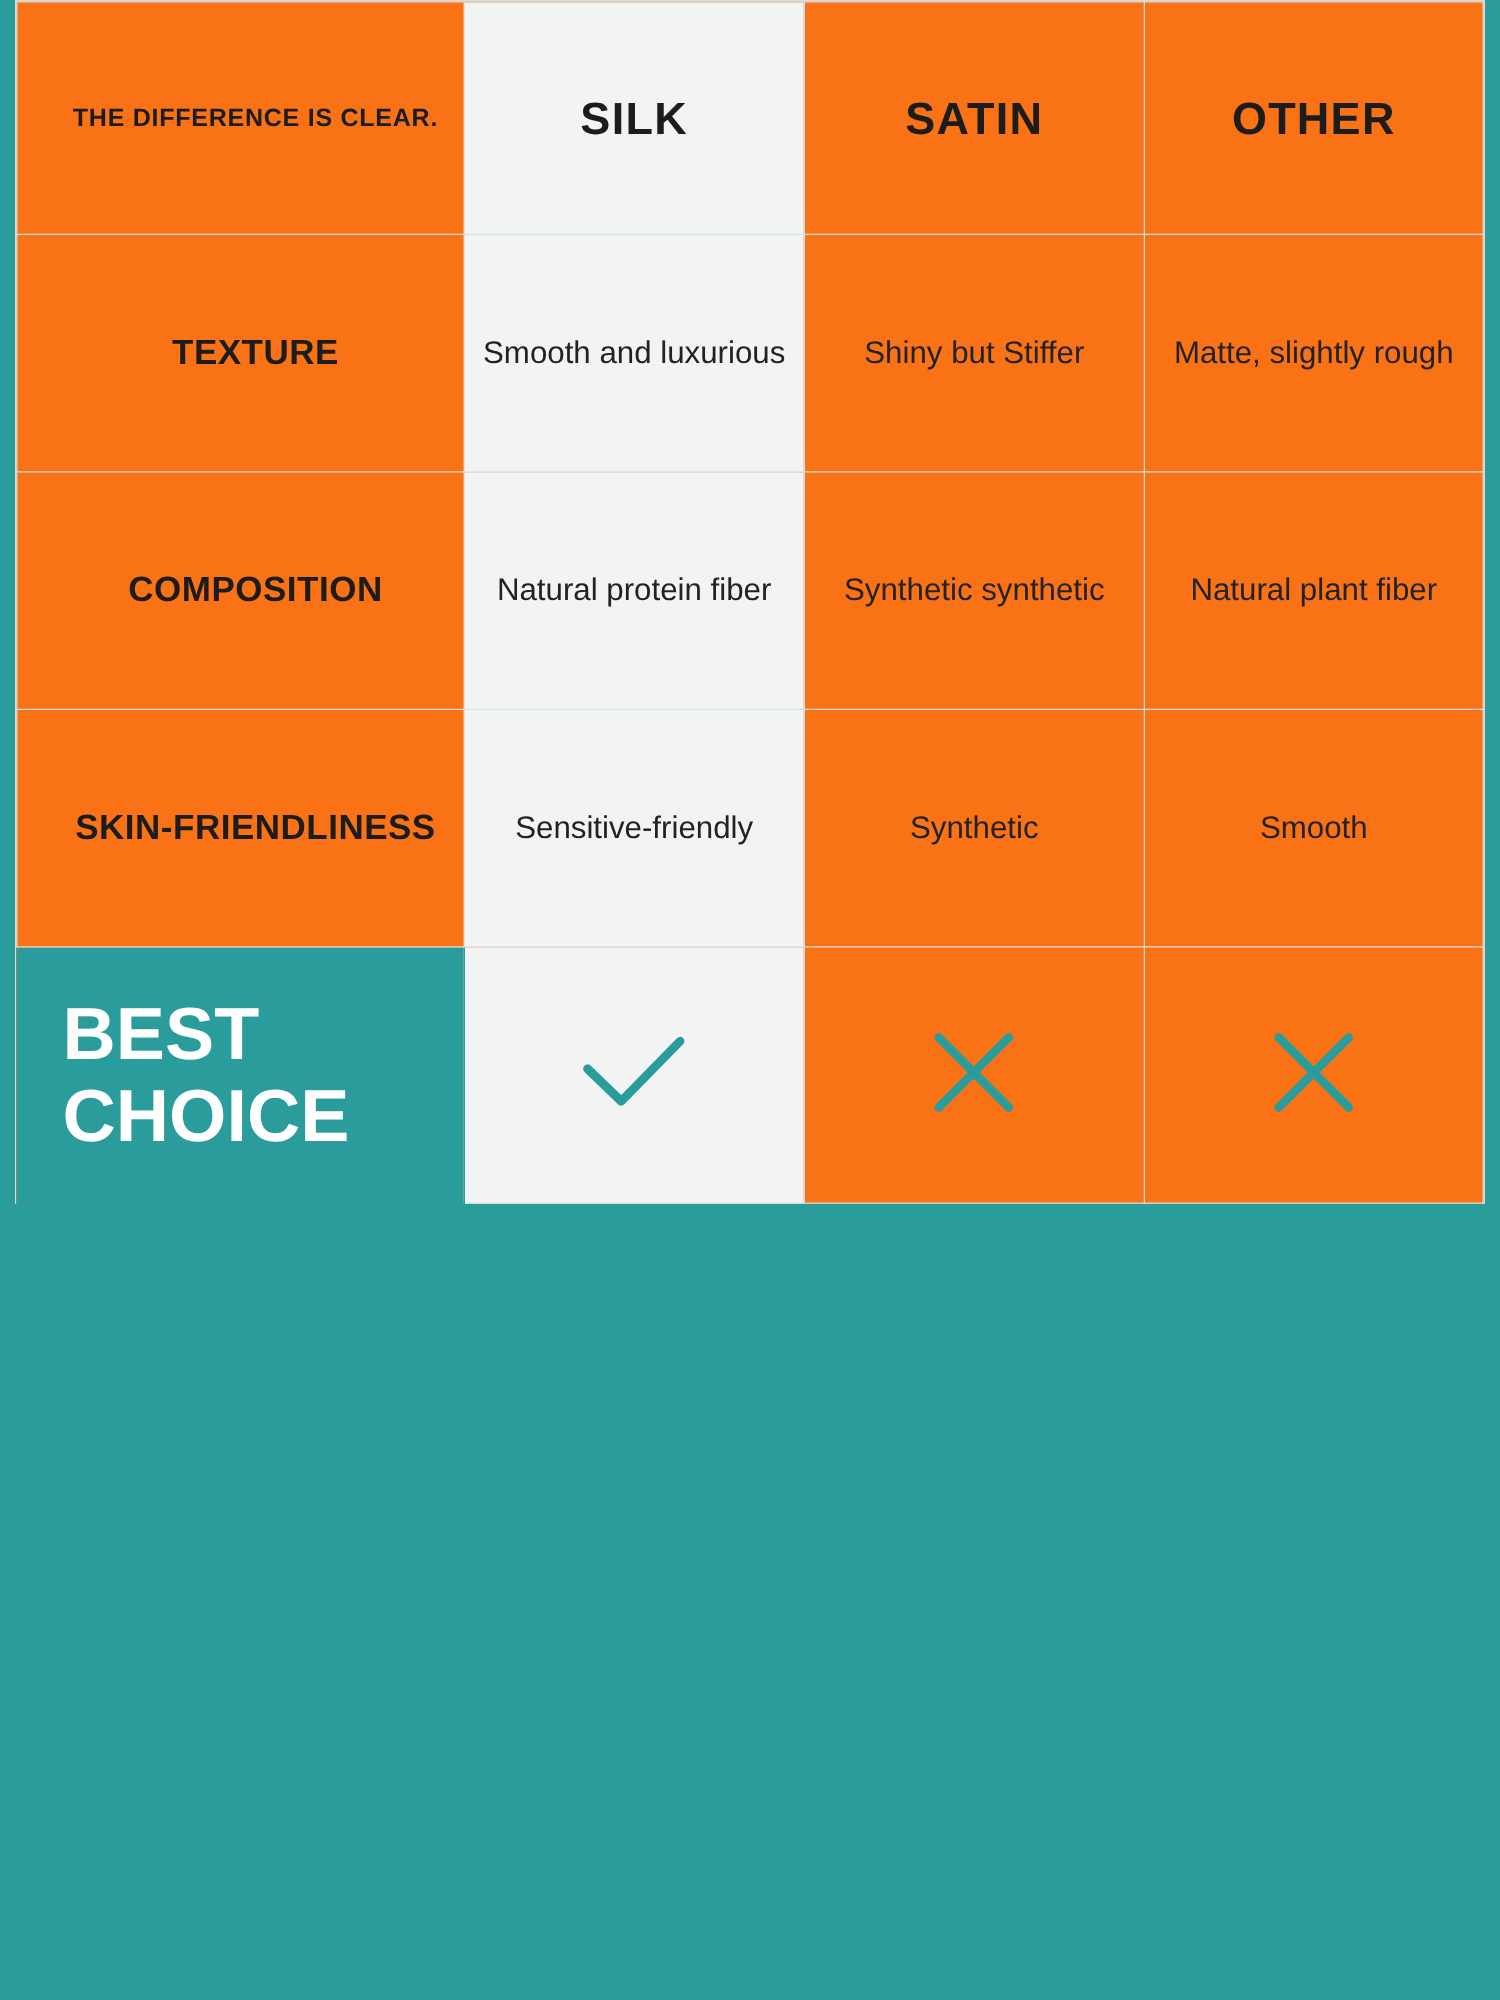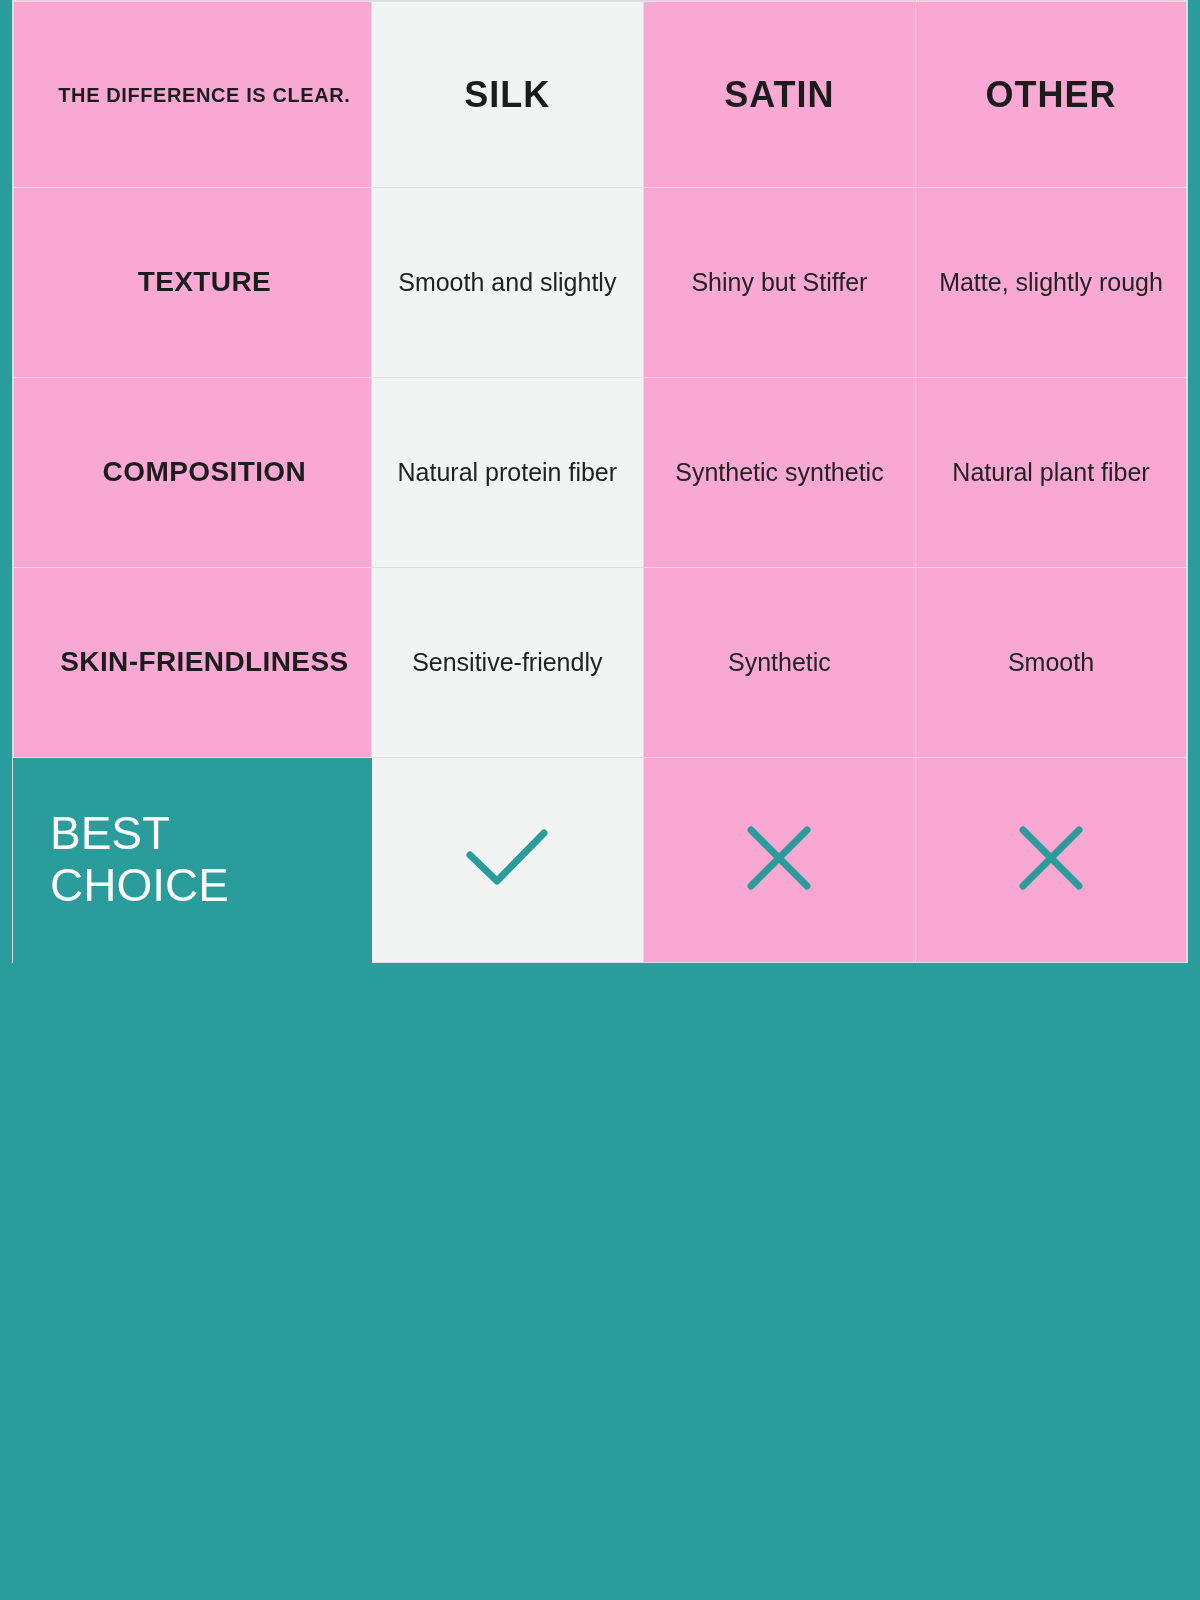--- a/index.html
+++ b/index.html
@@ -28,21 +28,21 @@
     color: #ffffff;
     font-size: 56px;
     font-weight: bold;
     line-height: 1.18;
     letter-spacing: 0.5px;
     text-transform: uppercase;
     margin: 0;
   }
   .table-wrap {
     margin: 0 12px;
-    background: #f9a8d4;
+    background: #f97316;
     border: 1px solid #d8dcdc;
     border-bottom: none;
     box-sizing: border-box;
   }
   table.compare {
     width: 100%;
     border-collapse: collapse;
     table-layout: fixed;
   }
   table.compare td {
@@ -103,22 +103,22 @@
     font-weight: 400;
   }
   .best-cell {
     background: #2b9c9c;
     border-color: #2b9c9c !important;
     text-align: left !important;
     padding-left: 36px !important;
   }
   .best-cell span {
     color: #ffffff;
-    font-size: 46px;
-    font-weight: normal;
+    font-size: 59px;
+    font-weight: bold;
     line-height: 1.12;
     text-transform: uppercase;
     display: block;
   }
   .mark {
     display: inline-block;
     line-height: 1;
   }
   .mark svg { display: block; }
 </style>
@@ -150,21 +150,21 @@
           <td class="head-col">
             <span>OTHER</span>
           </td>
         </tr>
 
         <tr class="row-body">
           <td class="row-label">
             <span>TEXTURE</span>
           </td>
           <td class="silk-col">
-            <div class="cell-text">Smooth and slightly</div>
+            <div class="cell-text">Smooth and luxurious</div>
           </td>
           <td>
             <div class="cell-text">Shiny but Stiffer</div>
           </td>
           <td>
             <div class="cell-text">Matte, slightly rough</div>
           </td>
         </tr>
 
         <tr class="row-body">

